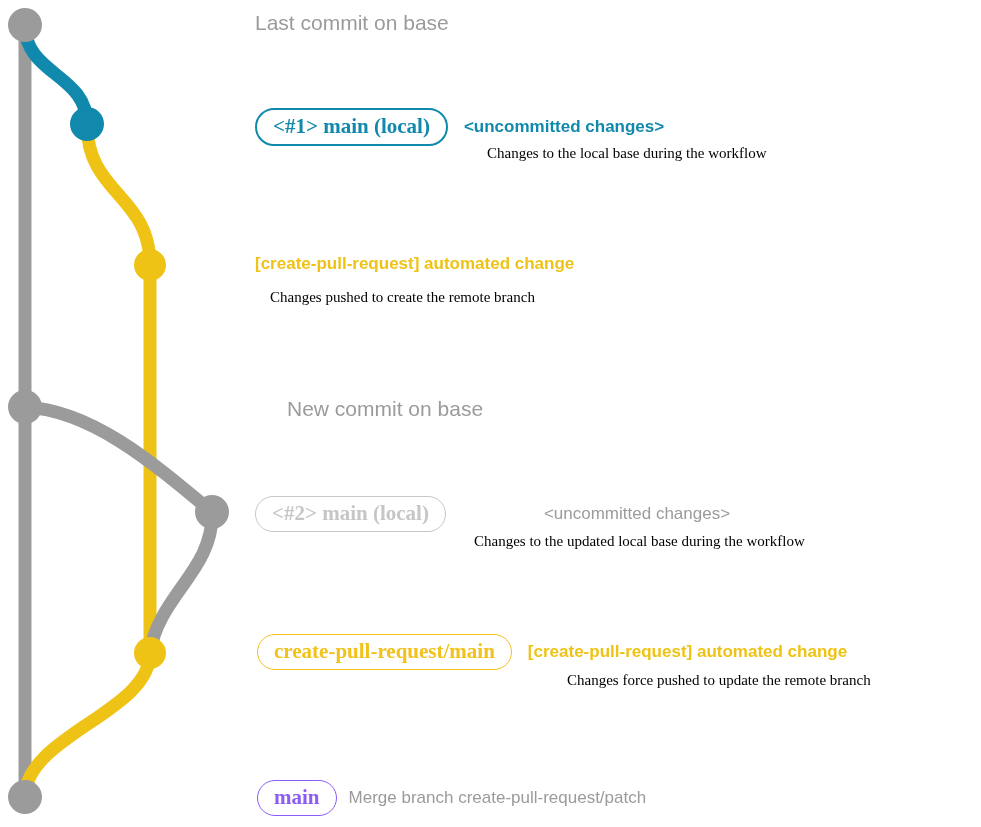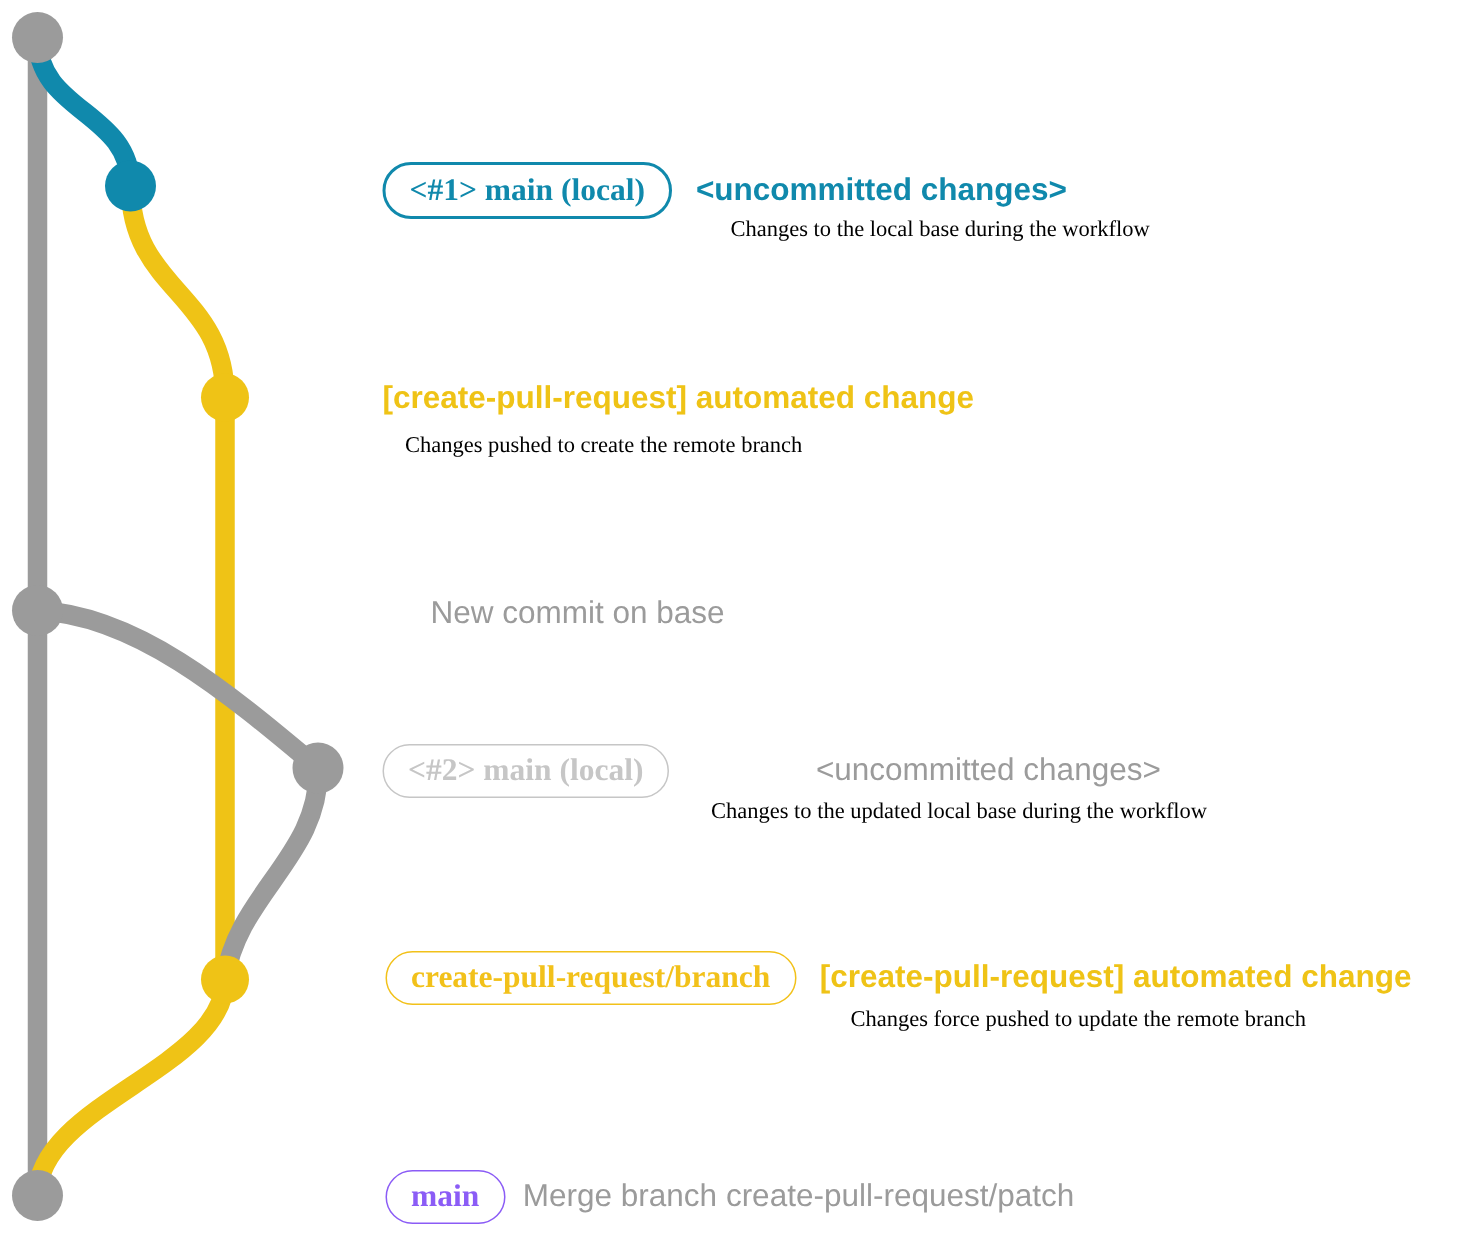--- a/index.html
+++ b/index.html
@@ -55,21 +55,21 @@
     line-height: 1.05;
     white-space: nowrap;
   }
   .pill.thin {
     border-width: 1.5px;
   }
 
   
   .subject {
     font-family: "Liberation Sans", sans-serif;
-    font-size: 21px;
+    font-size: 17px;
     font-weight: bold;
     white-space: nowrap;
     line-height: 1.05;
   }
   .subject.plain {
     font-weight: normal;
   }
 
   
   .heading {
@@ -125,20 +125,23 @@
     <circle cx="150" cy="265" r="16" fill="#efc316"></circle>
     <circle cx="25" cy="407" r="17" fill="#9b9b9b"></circle>
     <circle cx="212" cy="512" r="17" fill="#9b9b9b"></circle>
     <circle cx="150" cy="653" r="16" fill="#efc316"></circle>
     <circle cx="25" cy="797" r="17" fill="#9b9b9b"></circle>
   </g>
 </svg>
 
 <div class="overlay">
 
+  <div class="row" style="left:255px; top:12px;">
+    <span class="heading" style="color:#9b9b9b;">Last commit on base</span>
+  </div>
 
   <div class="row" style="left:255px; top:108px;">
     <span class="pill" style="color:#1089ac;">&lt;#1&gt; main (local)</span>
     <span class="gap-md"></span>
     <span class="subject" style="color:#1089ac;">&lt;uncommitted changes&gt;</span>
   </div>
   <div class="desc" style="left:487px; top:146px;">Changes to the local base during the workflow</div>
 
   <div class="row" style="left:255px; top:255px;">
     <span class="subject" style="color:#efc316;">[create-pull-request] automated change</span>
@@ -150,21 +153,21 @@
   </div>
 
   <div class="row" style="left:255px; top:496px;gap:41px;">
     <span class="pill thin" style="color:#c6c6c6;">&lt;#2&gt; main (local)</span>
     <span class="gap-md"></span>
     <span class="subject plain" style="color:#9b9b9b;">&lt;uncommitted changes&gt;</span>
   </div>
   <div class="desc" style="left:474px; top:534px;">Changes to the updated local base during the workflow</div>
 
   <div class="row" style="left:257px; top:634px;">
-    <span class="pill thin" style="color:#f2c11a;">create-pull-request/branch</span>
+    <span class="pill thin" style="color:#f2c11a;">create-pull-request/main</span>
     <span class="gap-md"></span>
     <span class="subject" style="color:#efc316;">[create-pull-request] automated change</span>
   </div>
   <div class="desc" style="left:567px; top:673px;">Changes force pushed to update the remote branch</div>
 
   <div class="row" style="left:257px; top:780px;">
     <span class="pill thin" style="color:#8b5cf6;">main</span>
     <span class="gap-sm"></span>
     <span class="subject plain" style="color:#9b9b9b;">Merge branch create-pull-request/patch</span>
   </div>

